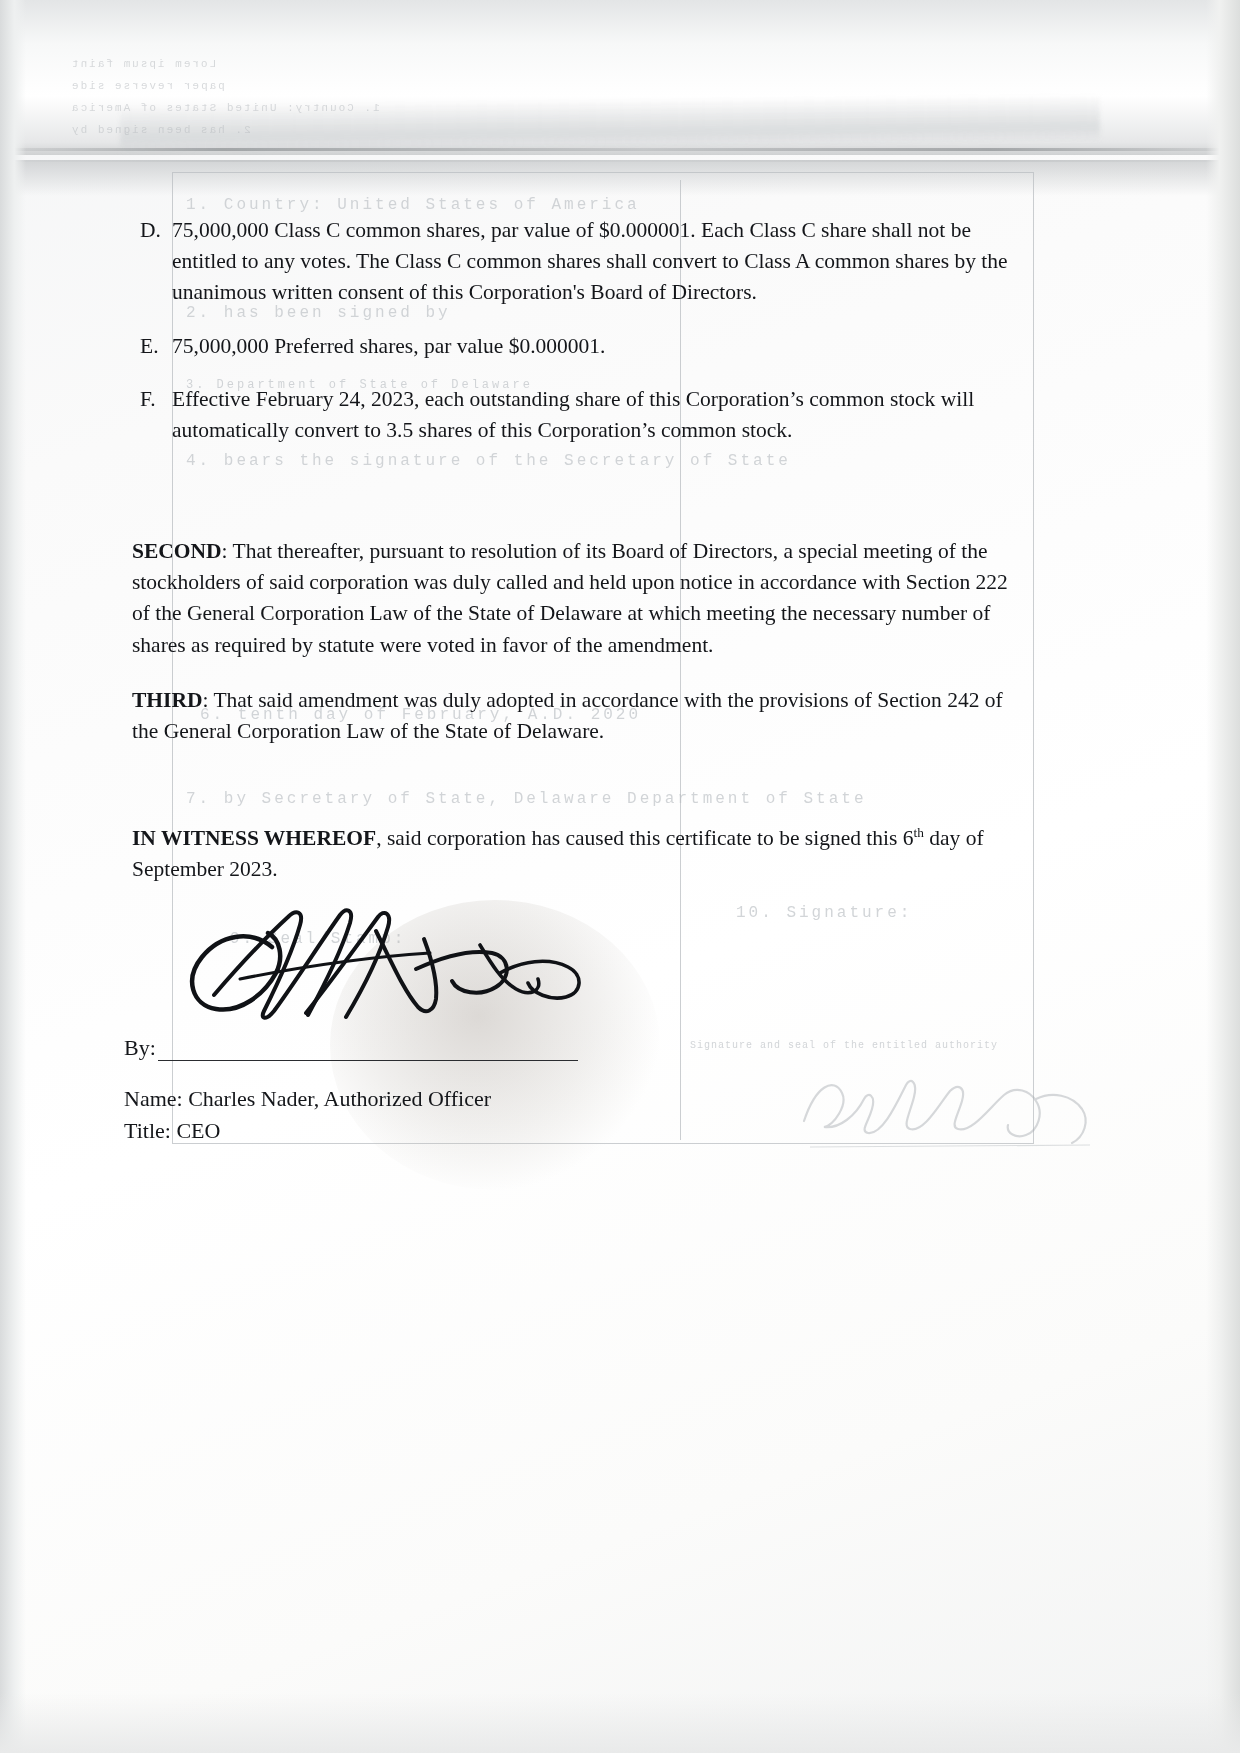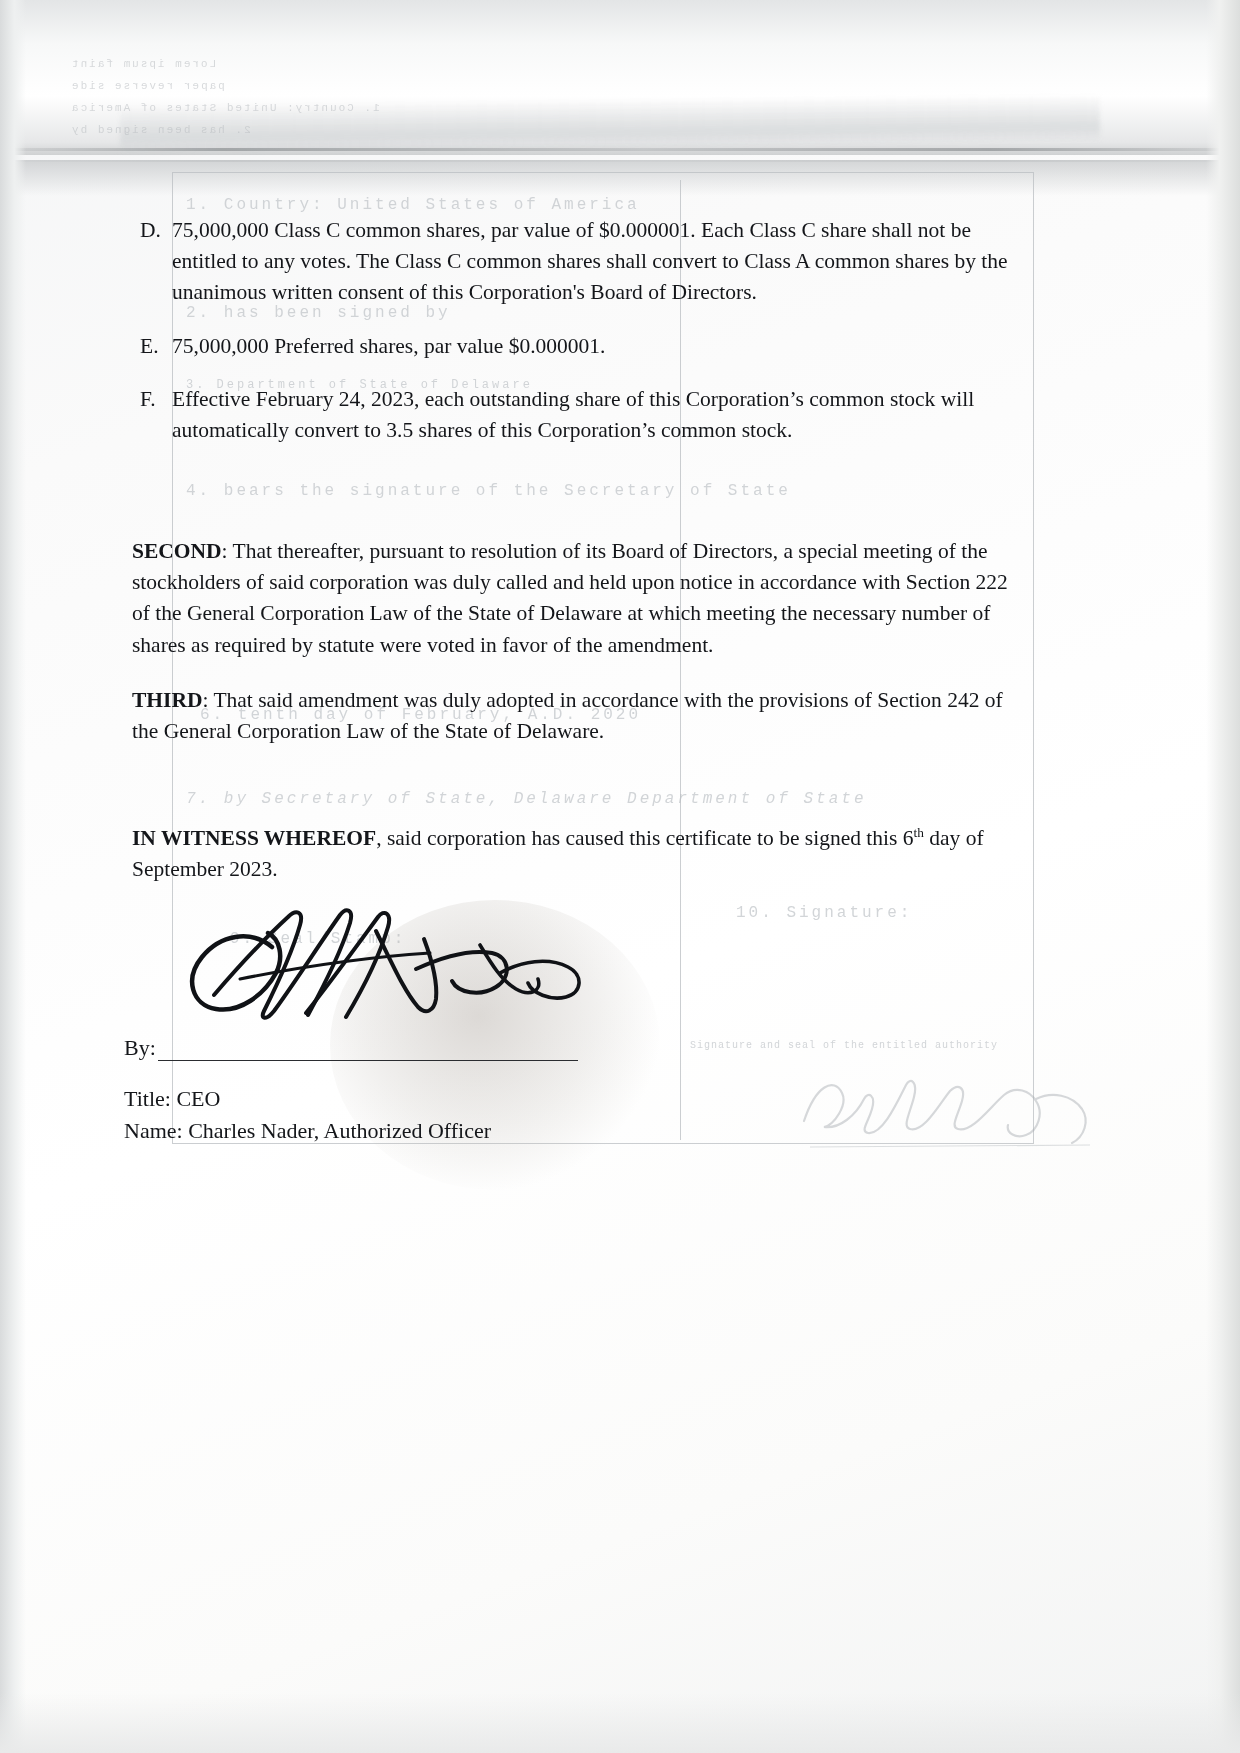--- a/index.html
+++ b/index.html
@@ -186,23 +186,23 @@
 
   <div class="bleed" style="left:70px; top:58px; font-size:11px;">Lorem ipsum faint</div>
   <div class="bleed" style="left:70px; top:80px; font-size:11px;">paper reverse side</div>
   <div class="bleed" style="left:70px; top:102px; font-size:11px;">1.   Country:  United States of America</div>
   <div class="bleed" style="left:70px; top:124px; font-size:11px;">2.   has been signed by</div>
 
   <div class="ghost-box" style="left:172px; top:172px; width:860px; height:970px;"></div>
   <div class="ghost" style="left:186px; top:196px; font-size:16px;">1.   Country:  United States of America</div>
   <div class="ghost" style="left:186px; top:304px; font-size:16px;">2.   has been signed by</div>
   <div class="ghost" style="left:186px; top:378px; font-size:12px;">3.   Department of State of Delaware</div>
-  <div class="ghost" style="left:186px; top:452px; font-size:16px;margin-top:30px;">4.   bears the signature of the Secretary of State</div>
+  <div class="ghost" style="left:186px; top:452px; font-size:16px;">4.   bears the signature of the Secretary of State</div>
   <div class="ghost" style="left:186px; top:706px; font-size:16px;margin-left:14px;">6.   tenth day of February, A.D. 2020</div>
-  <div class="ghost" style="left:186px; top:790px; font-size:16px;font-style:italic;">7.   by Secretary of State, Delaware Department of State</div>
+  <div class="ghost" style="left:186px; top:790px; font-size:16px;">7.   by Secretary of State, Delaware Department of State</div>
   <div class="ghost" style="left:230px; top:930px; font-size:16px;">9.   Seal/Stamp:</div>
   <div class="ghost" style="left:736px; top:904px; font-size:16px;">10.  Signature:</div>
   <div class="ghost" style="left:690px; top:1040px; font-size:10px; letter-spacing:1px;">Signature and seal of the entitled authority</div>
   <div class="ghost-box" style="left:680px; top:180px; width:1px; height:960px; border-width:0 0 0 1px;"></div>
 
   <div class="smudge" style="left:330px; top:900px; width:330px; height:290px;"></div>
 
   <div class="sig-ghost">
     <svg viewBox="0 0 320 110" width="320" height="110" aria-hidden="true">
       <path d="M14,66 C26,30 44,22 52,38 C58,50 44,70 34,72 C50,74 66,60 74,44 C78,36 86,40 82,54 C78,68 70,76 78,78 C92,80 106,50 116,30 C120,22 128,26 124,42 C120,58 112,72 120,74 C134,78 150,48 160,36 C168,28 176,32 172,46 C168,60 160,72 168,74 C182,78 200,52 214,40 C226,30 240,36 246,46 C254,58 248,76 236,80 C226,84 216,78 218,70" fill="none" stroke="#a6abb0" stroke-width="2.2" stroke-linecap="round"></path>
@@ -254,18 +254,18 @@
       </g>
     </svg>
   </div>
 
   <div class="sigblock">
     <div class="by-row">
       <span class="by-label">By:</span>
       <span class="by-rule"></span>
     </div>
     <div class="meta">
+      <div>Name: Charles Nader, Authorized Officer</div>
       <div>Title: CEO</div>
-      <div>Name: Charles Nader, Authorized Officer</div>
     </div>
   </div>
 
 </div>
 
 </body></html>

